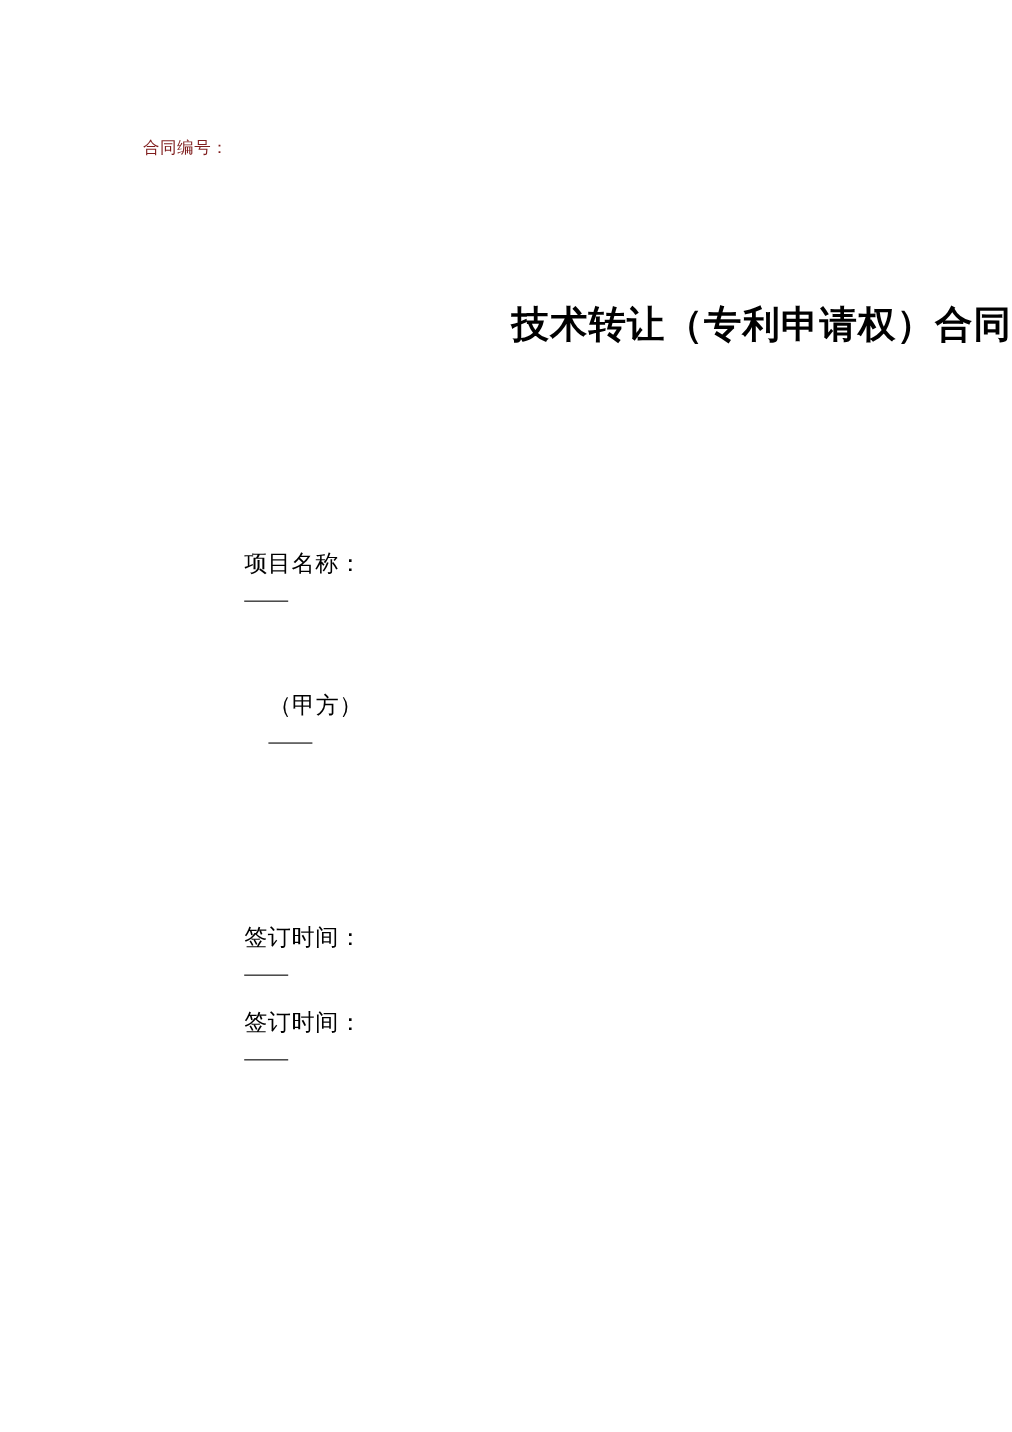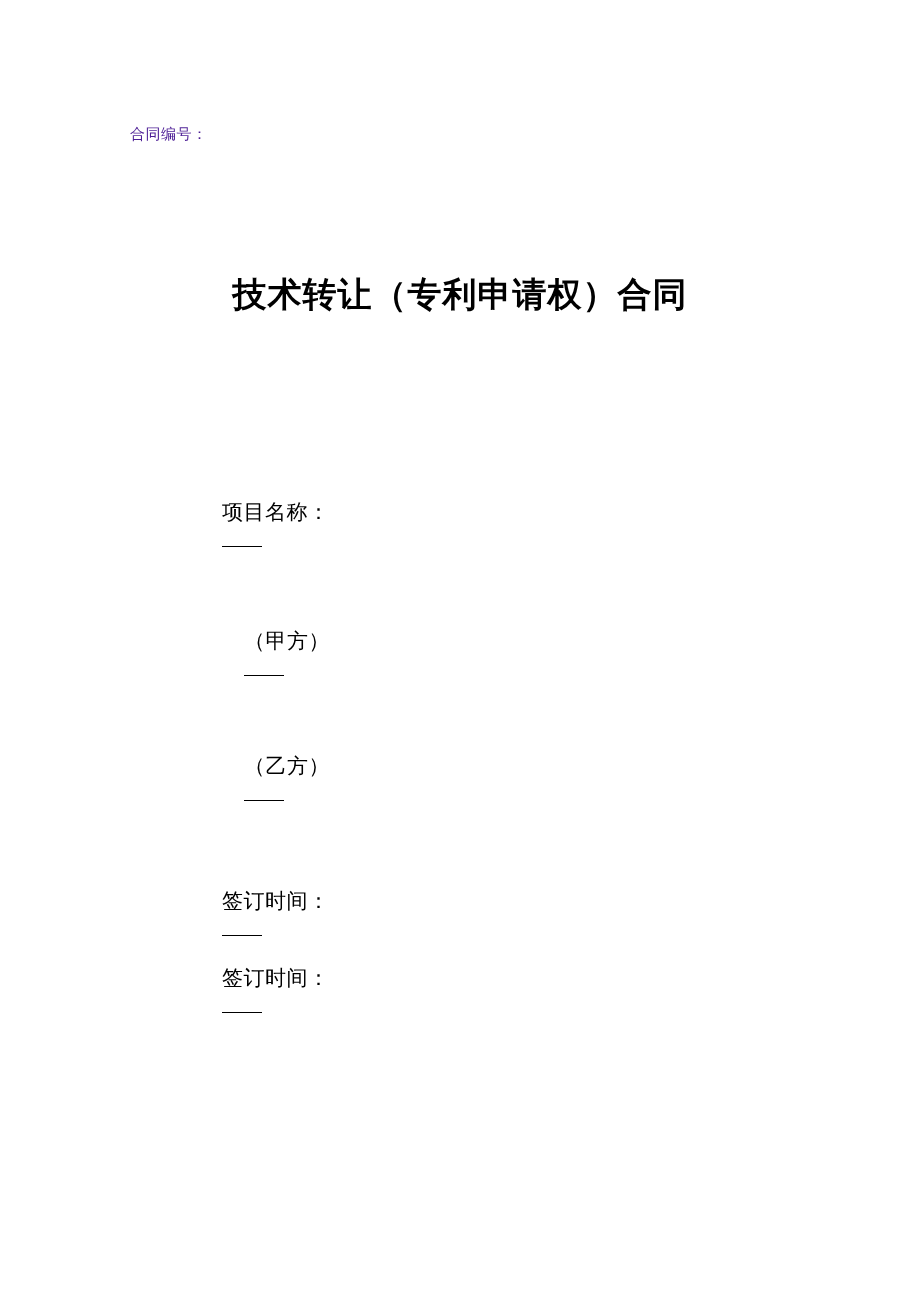--- a/index.html
+++ b/index.html
@@ -21,29 +21,29 @@
     height: 1302px;
     background: #ffffff;
   }
   .contract-no {
     position: absolute;
     left: 130px;
     top: 125px;
     font-family: "DejaVu Sans", "Liberation Sans", sans-serif;
     font-size: 15px;
     letter-spacing: 0.5px;
-    color: #4c1d95;
+    color: #7f1d1d;
     white-space: nowrap;
   }
   .doc-title {
     position: absolute;
     left: 0;
     top: 272px;
     width: 920px;
-    text-align: center;
+    text-align: right;
     font-family: "DejaVu Sans", "Liberation Sans", sans-serif;
     font-weight: bold;
     font-size: 34px;
     letter-spacing: 1px;
     color: #000;
     white-space: nowrap;
   }
   .fields {
     position: absolute;
     left: 216px;
@@ -107,24 +107,20 @@
     <div class="field-row row-w3 indent">
       <span class="field-label">（甲方）</span>
       <span class="field-line"></span>
     </div>
 
     <div class="gap-md"></div>
 
 
     <div class="gap-xs"></div>
 
-    <div class="field-row row-w5 indent">
-      <span class="field-label">（乙方）</span>
-      <span class="field-line"></span>
-    </div>
 
     <div class="gap-md"></div>
 
 
     <div class="gap-sm"></div>
 
     <div class="field-row row-w6">
       <span class="field-label">签订时间：</span>
       <span class="field-line"></span>
     </div>

